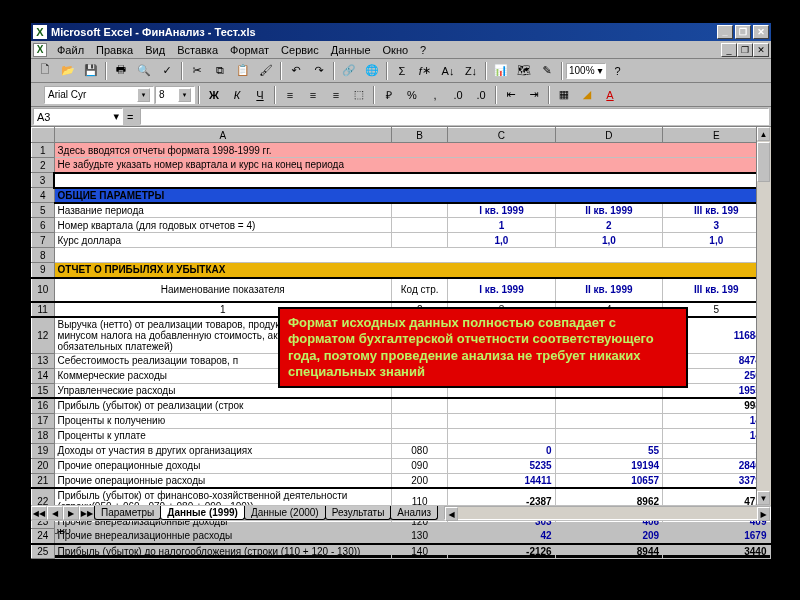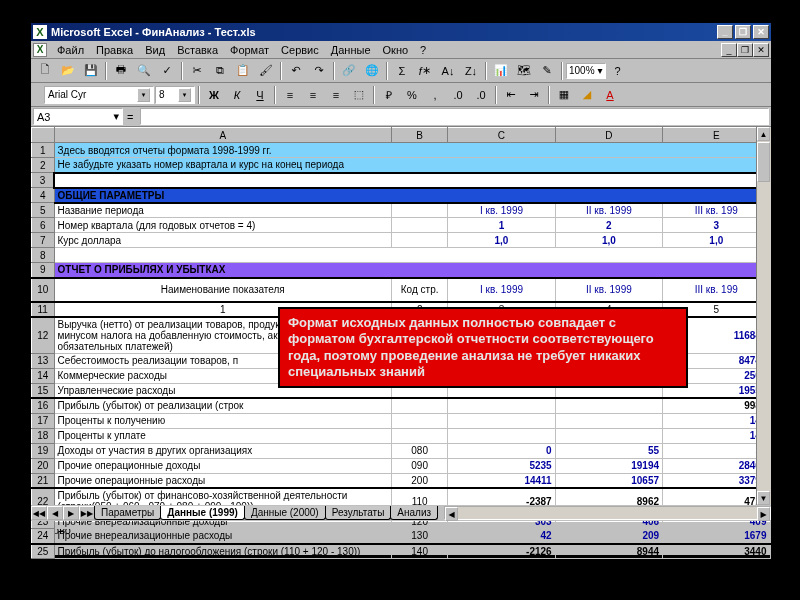--- a/index.html
+++ b/index.html
@@ -21,31 +21,31 @@
   .combo { border: 1px inset #fff; background: #fff; font-size: 10px; height: 18px; display: inline-flex; align-items: center; padding: 0 3px; }
   .combo .drop { width: 13px; height: 14px; background: #c0c0c0; border: 1px outset #fff; margin-left: 3px; display: inline-flex; align-items: center; justify-content: center; font-size: 7px; }
   .namebar { height: 20px; background: #c0c0c0; display: flex; align-items: center; border-bottom: 1px solid #808080; }
   .namebox { width: 90px; border: 1px inset #fff; background: #fff; font-size: 11px; height: 17px; display: inline-flex; align-items: center; padding: 0 3px; margin-left: 2px; }
   .fxarea { flex: 1; border: 1px inset #fff; background: #fff; height: 17px; margin: 0 2px 0 3px; font-size: 7px; display: flex; align-items: center; color: #808080; }
   .sheet { position: relative; background: #fff; height: 394px; }
   table.grid { border-collapse: collapse; table-layout: fixed; width: 740px; font-size: 10px; }
   table.grid th, table.grid td { border: 1px solid #c0c0c0; padding: 1px 3px; height: 15px; overflow: hidden; white-space: nowrap; }
   table.grid th { background: #c0c0c0; border: 1px solid #808080; border-top-color: #fff; border-left-color: #fff; font-weight: normal; text-align: center; }
   .rowh { background: #c0c0c0 !important; border: 1px solid #808080 !important; border-top-color: #fff !important; border-left-color: #fff !important; text-align: center; }
-  .hint { background: #7dd3fc; }
+  .hint { background: #fca5a5; }
   .sectb { background: #1d4ed8; font-weight: bold; border-top: 2px solid #000 !important; border-bottom: 2px solid #000 !important; }
-  .sect { background: #8b5cf6; font-weight: bold; border-top: 1px solid #000 !important; border-bottom: 2px solid #000 !important; }
-  .bhead { font-weight: normal; color: #0000a0; text-align: center; }
+  .sect { background: #eab308; font-weight: bold; border-top: 1px solid #000 !important; border-bottom: 2px solid #000 !important; }
+  .bhead { font-weight: bold; color: #0000a0; text-align: center; }
   .hrow td { border-top: 2px solid #000 !important; border-bottom: 2px solid #000 !important; text-align: center; }
   .num { text-align: center; color: #0000a0; font-weight: bold; }
   .numr { text-align: right; color: #0000a0; font-weight: bold; }
   .blk { text-align: right; color: #000; font-weight: bold; }
   .code { text-align: center; }
   .thick-top td { border-top: 2px solid #000 !important; }
-  .callout { position: absolute; left: 247px; top: 180px; width: 410px; background: #e00000; color: #e5e5e5; border: 2px solid #000; font-size: 13px; font-weight: bold; padding: 6px 8px; line-height: 1.25; font-family: Arial, sans-serif; }
+  .callout { position: absolute; left: 247px; top: 180px; width: 410px; background: #e00000; color: #bef264; border: 2px solid #000; font-size: 13px; font-weight: bold; padding: 6px 8px; line-height: 1.25; font-family: Arial, sans-serif; }
   .vscroll { position: absolute; right: 0; top: 0; width: 15px; height: 378px; background: #d4d0c8; border-left: 1px solid #808080; }
   .sbtn { width: 13px; height: 14px; background: #c0c0c0; border: 1px outset #fff; font-size: 8px; display: flex; align-items: center; justify-content: center; }
   .vthumb { width: 13px; height: 40px; background: #c0c0c0; border: 1px outset #fff; margin-top: 1px; }
   .tabstrip { position: absolute; bottom: 0; left: 0; right: 0; height: 16px; background: #c0c0c0; display: flex; align-items: center; font-size: 10px; }
   .navbtn { width: 16px; height: 14px; background: #c0c0c0; border: 1px outset #fff; font-size: 8px; display: inline-flex; align-items: center; justify-content: center; }
   .tab { padding: 0 6px; background: #fff; border: 1px solid #000; border-top: none; border-radius: 0 0 3px 3px; margin-left: -1px; height: 14px; display: inline-flex; align-items: center; }
   .tab.active { font-weight: bold; background: #fff; }
   .tab.inactive { background: #c8c8c8; }
   .hscroll { flex: 1; height: 14px; background: #d4d0c8; margin-left: 6px; border: 1px inset #fff; display: flex; }
   .status { height: 18px; background: #c0c0c0; border-top: 1px solid #fff; font-size: 11px; padding: 2px 6px; }

